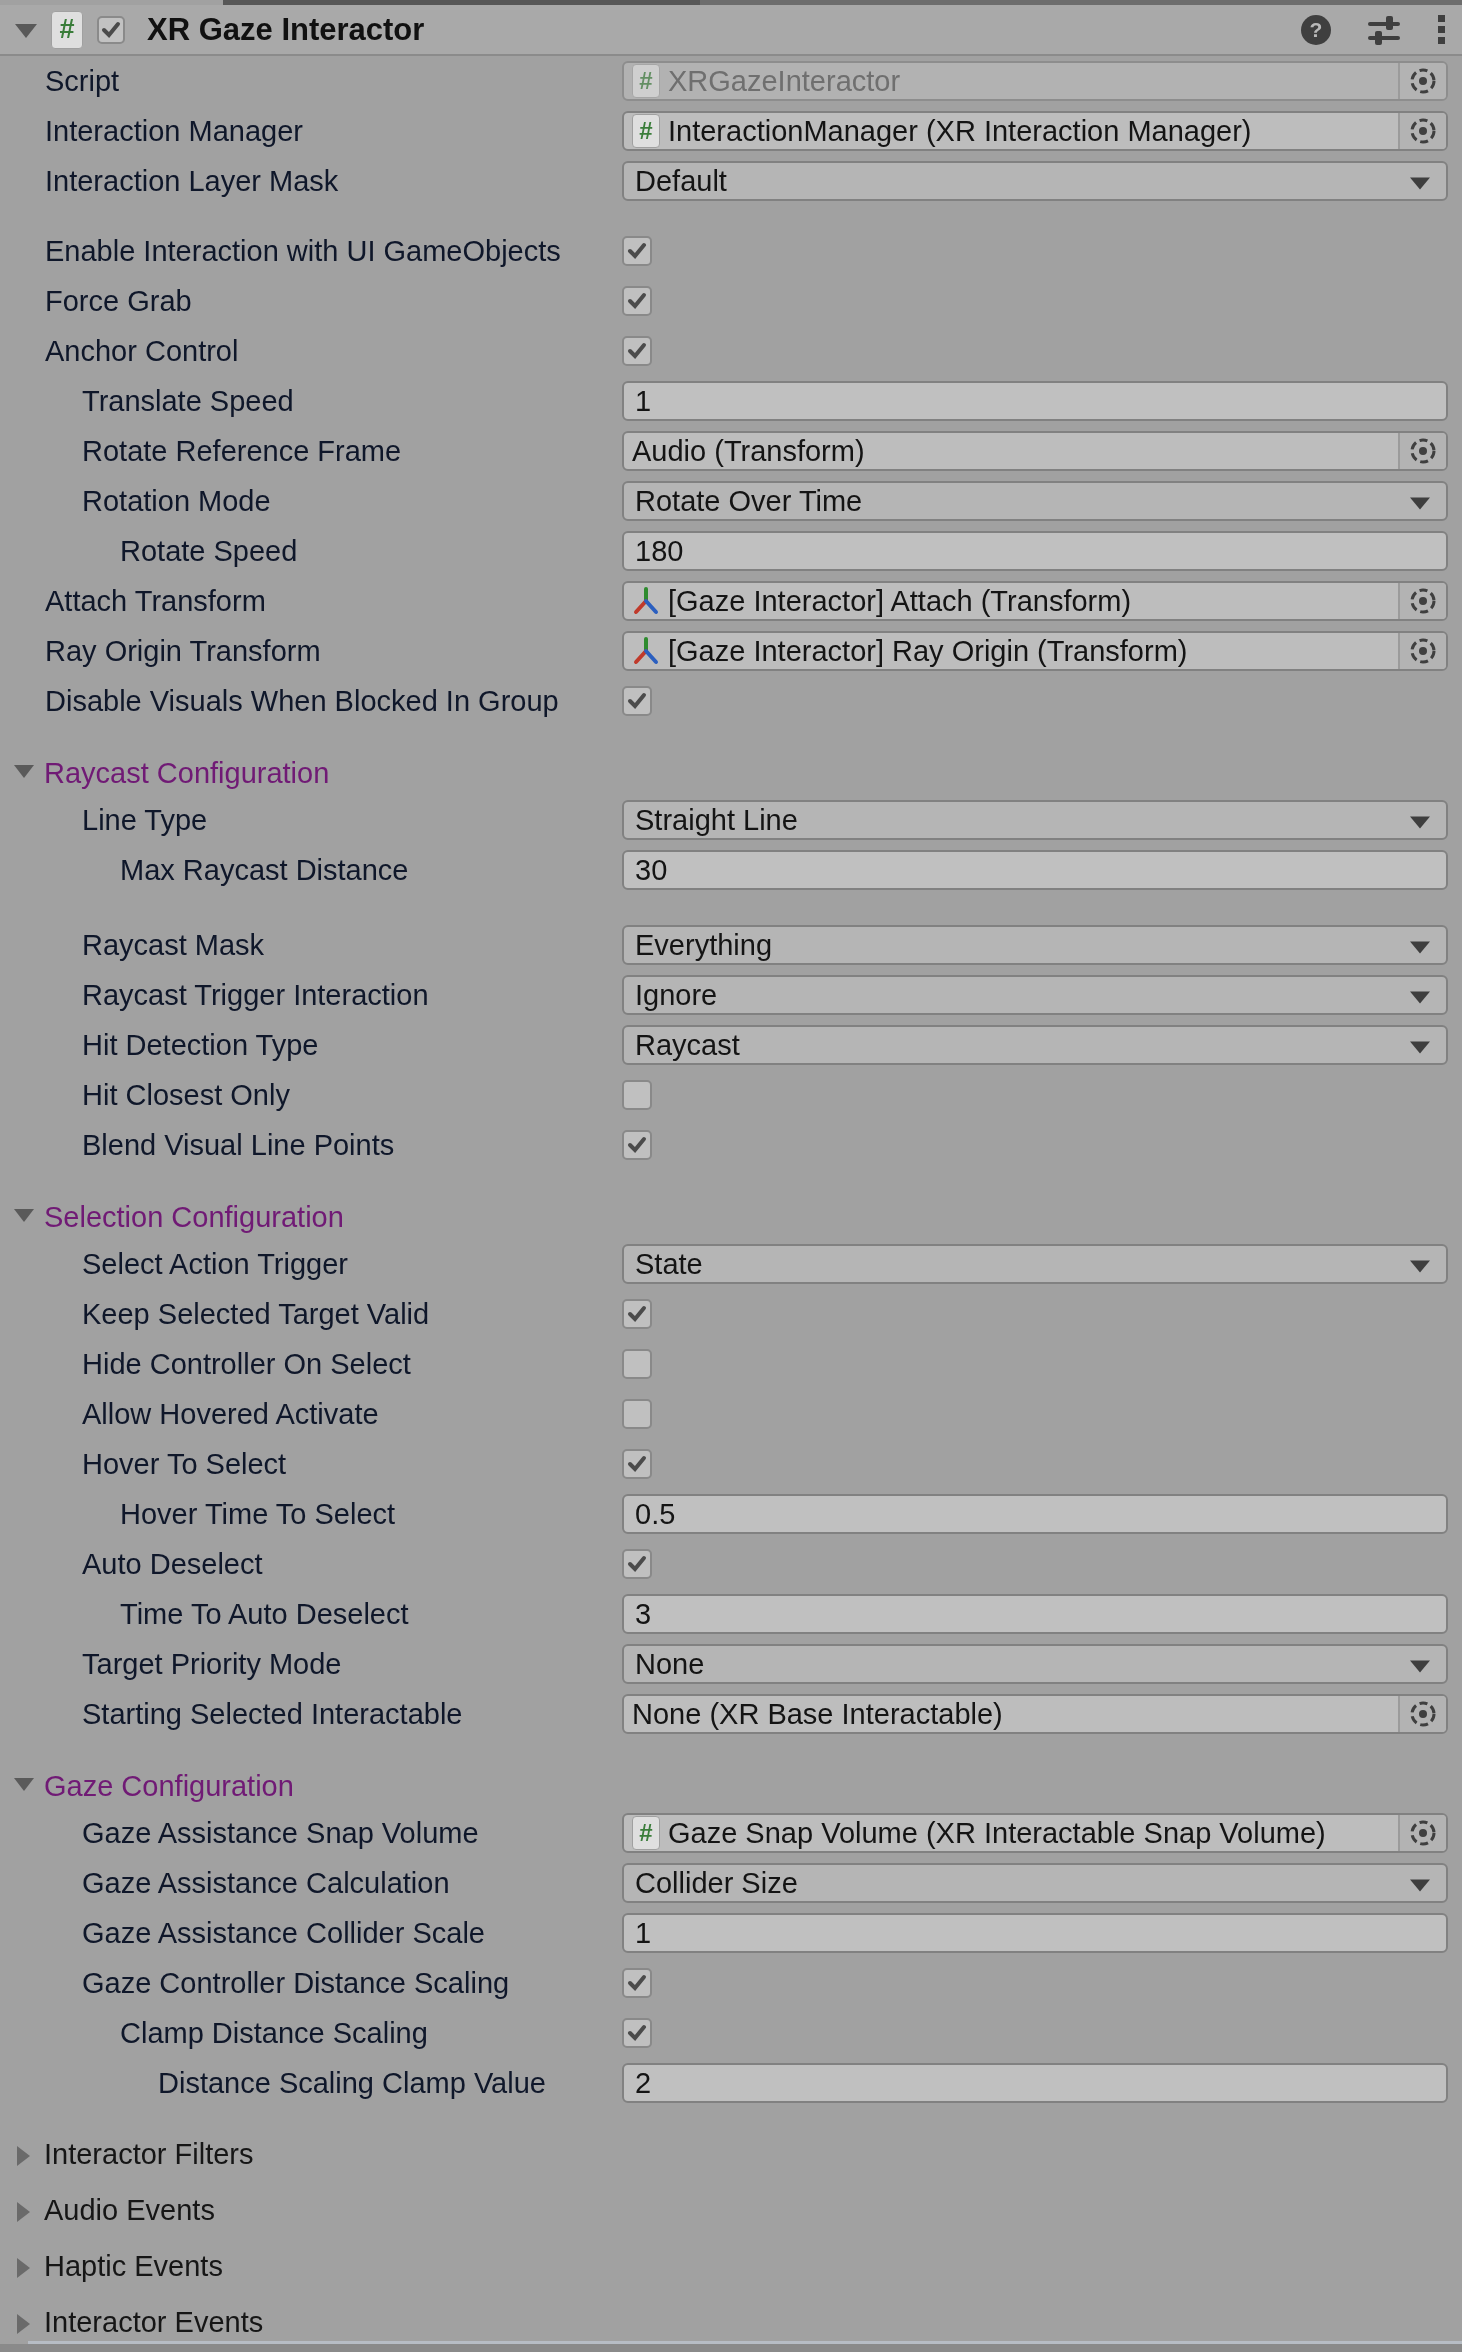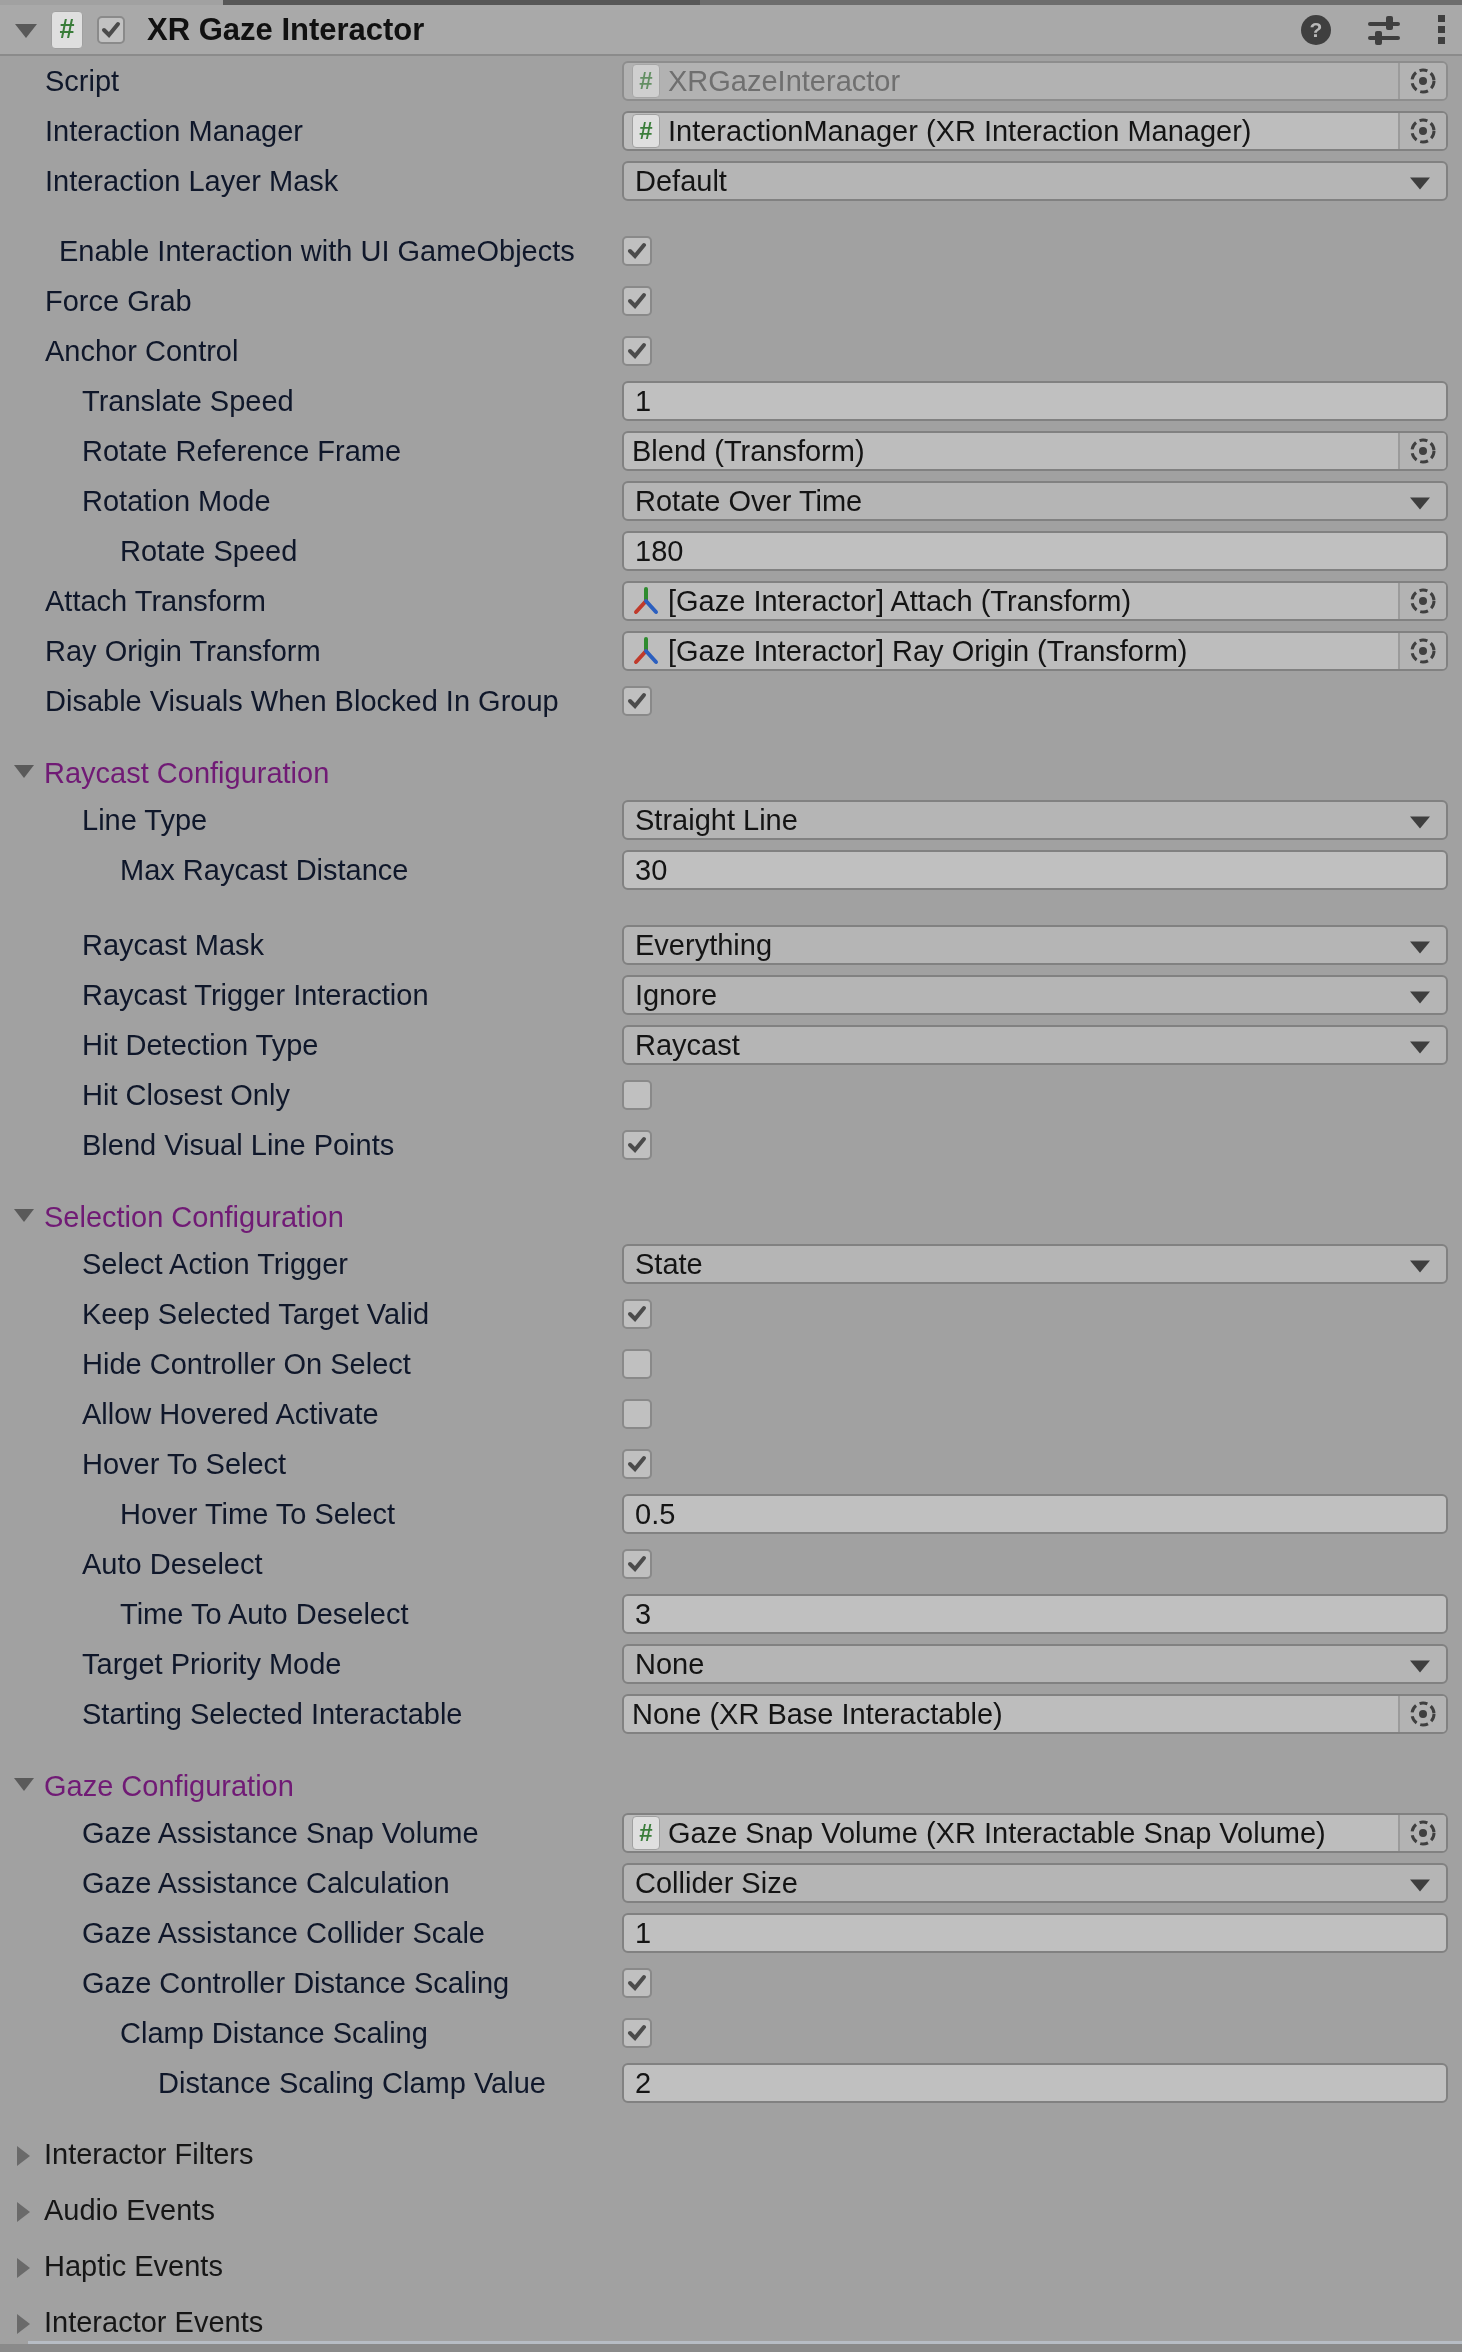--- a/index.html
+++ b/index.html
@@ -150,21 +150,21 @@
       <span class="label" style="left:45px">Interaction Layer Mask</span>
       <div class="ctrl dropf">
         <span class="value">Default</span>
         <span class="arrow"><svg width="24" height="15" viewBox="0 0 24 15">
             <polygon points="2,2 22,2 12,14" fill="#3e3e3e"></polygon>
           </svg></span>
       </div>
     </div>
     <div class="gap" style="height: 20px;"></div>
     <div class="row">
-      <span class="label" style="left:59px">Enable Interaction with UI GameObjects</span>
+      <span class="label" style="left:45px">Enable Interaction with UI GameObjects</span>
       <span class="checkbox">
         <svg width="24" height="24" viewBox="0 0 24 24">
           <path d="M5 12 L10 17 L19 6" stroke="#4b4b4b" stroke-width="4" fill="none" stroke-linecap="round"></path>
         </svg>
       </span>
     </div>
     <div class="row">
       <span class="label" style="left:45px">Force Grab</span>
       <span class="checkbox">
         <svg width="24" height="24" viewBox="0 0 24 24">
@@ -182,21 +182,21 @@
     </div>
     <div class="row">
       <span class="label" style="left:82px">Translate Speed</span>
       <div class="ctrl txtf">
         <span class="value">1</span>
       </div>
     </div>
     <div class="row">
       <span class="label" style="left:82px">Rotate Reference Frame</span>
       <div class="ctrl objf">
-        <span class="value">Blend (Transform)</span>
+        <span class="value">Audio (Transform)</span>
         <span class="picker">
           <svg width="30" height="30" viewBox="0 0 30 30">
             <circle cx="15" cy="15" r="11" fill="none" stroke="#3f3f3f" stroke-width="3" stroke-dasharray="8 4"></circle>
             <circle cx="15" cy="15" r="4" fill="#3f3f3f"></circle>
           </svg>
         </span>
       </div>
     </div>
     <div class="row">
       <span class="label" style="left:82px">Rotation Mode</span>

